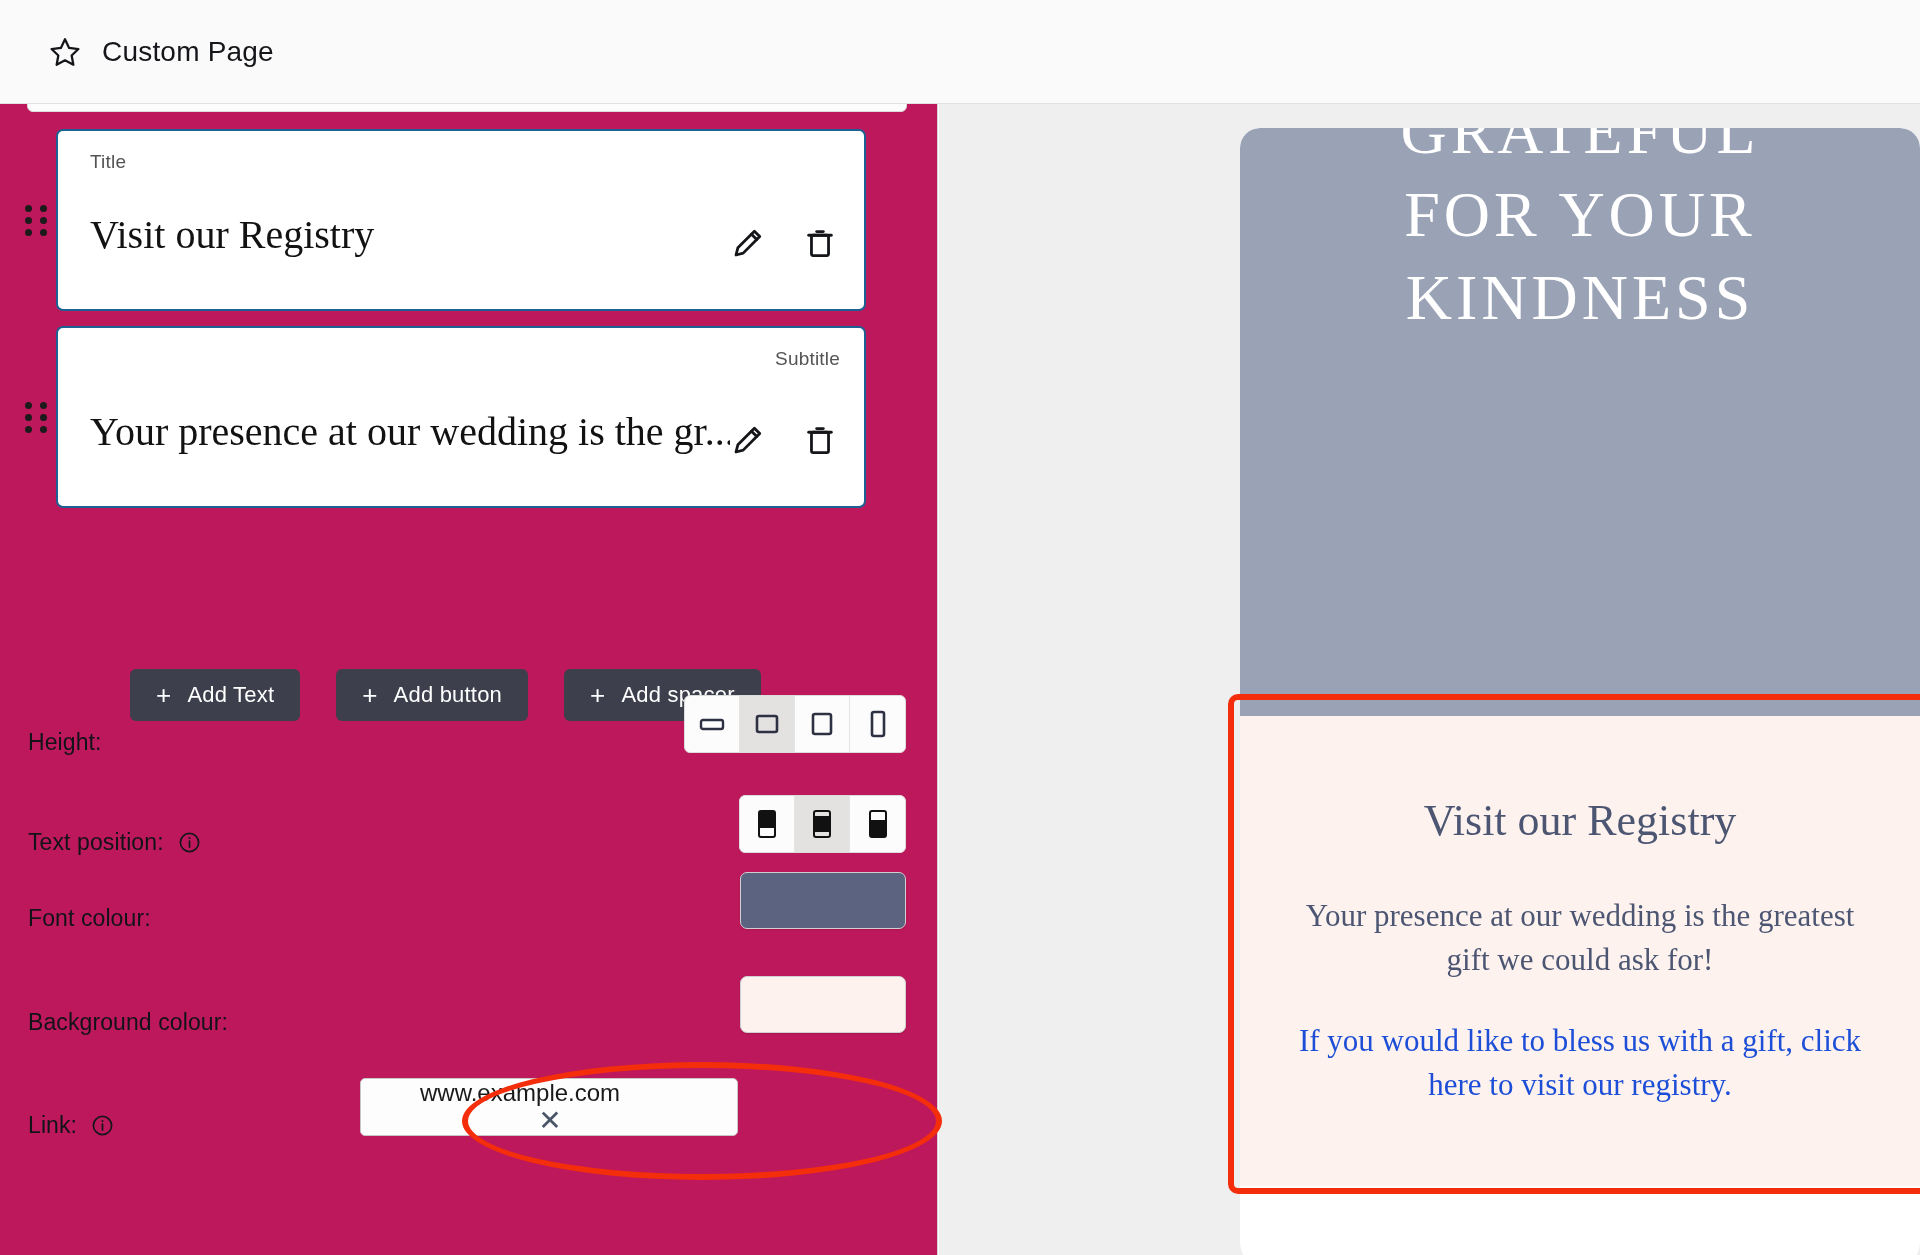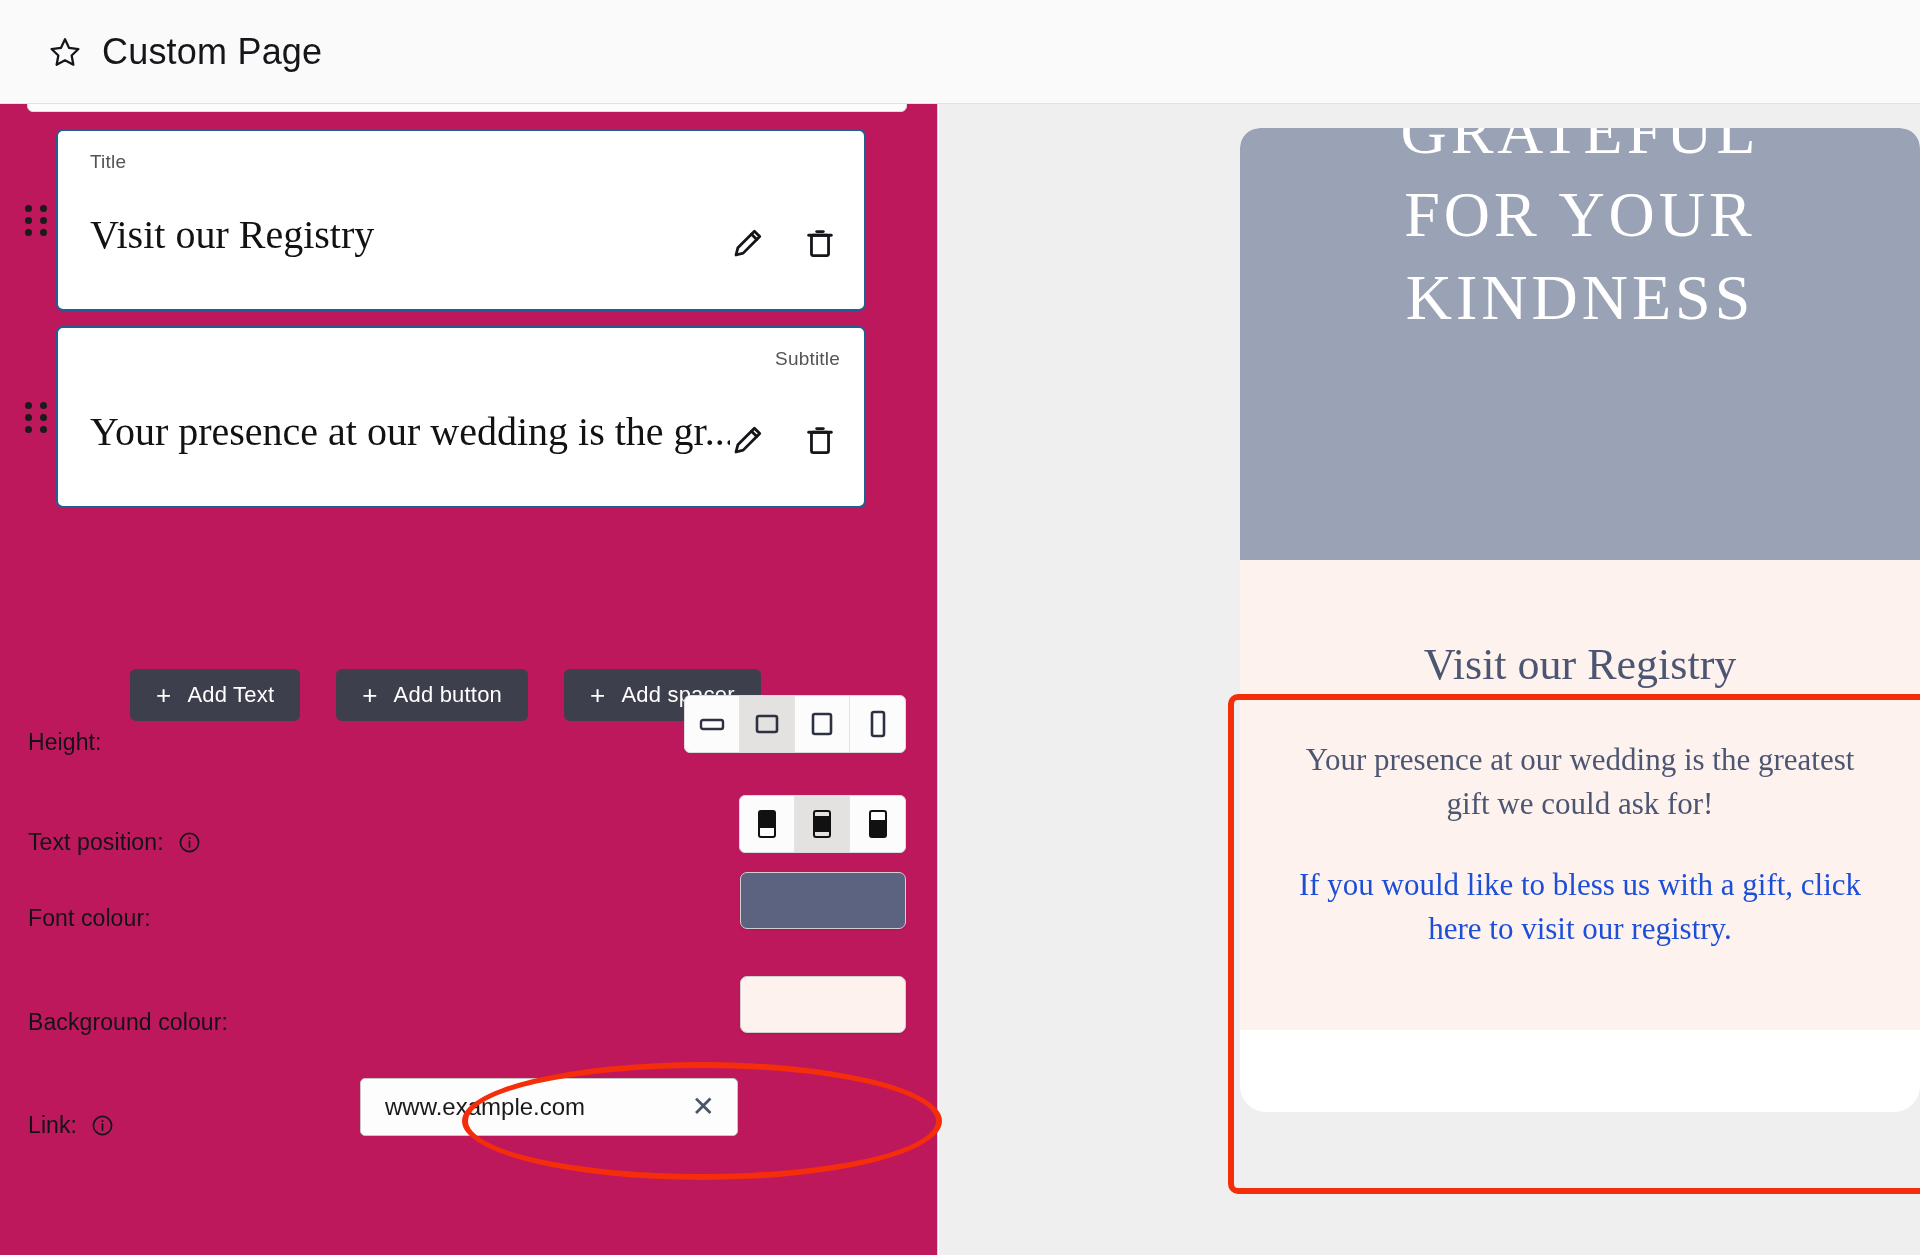--- a/index.html
+++ b/index.html
@@ -13,21 +13,21 @@
 
   
   .header {
     position: absolute; left: 0; top: 0; width: 1920px; height: 104px;
     background: #fafafa;
     border-bottom: 1px solid #e2e2e2;
     display: flex; align-items: center; padding-left: 48px;
   }
   .header .star { width: 34px; height: 34px; margin-right: 20px; flex: none; }
   .header-title {
-    font-size: 36px; color: #15161a; letter-spacing: .2px;
+    font-size: 28px; color: #15161a; letter-spacing: .2px;
     font-family: "Liberation Sans", sans-serif;
   }
 
   
   .editor-pane {
     position: absolute; left: 0; top: 104px;
     width: 938px; height: 1151px;
     background: #be185d;
     border-right: 1px solid #d6d4d2;
     overflow: hidden;
@@ -126,20 +126,21 @@
     border: 1px solid #cfcfcf; cursor: pointer;
     box-shadow: 0 1px 2px rgba(0,0,0,.12);
   }
 
   .link-field {
     position: absolute; right: 168px;
     width: 378px; height: 58px;
     background: #fdfdfd; border: 1px solid #c6c6c6; border-radius: 5px;
     display: flex; align-items: center; justify-content: space-between;
     padding: 0 22px 0 24px;
+    flex-direction: column;
   }
   .link-text {
     font-size: 24px; color: #1a1a1a; font-family: "Liberation Sans", sans-serif;
     background: none; border: 0; outline: none; width: 260px;
   }
   .clear-x { font-size: 28px; color: #4a5568; cursor: pointer; line-height: 1; }
 
   
   .annot-ellipse {
     position: absolute; left: 462px; top: 1062px;
@@ -147,21 +148,21 @@
     border: 6px solid #f42d0a; border-radius: 50%;
     pointer-events: none; z-index: 30;
   }
 
   
   .device {
     position: absolute; left: 1240px; top: 128px;
     width: 680px; border-radius: 20px; overflow: hidden;
   }
   .hero {
-    width: 680px; height: 432px;
+    width: 680px; height: 588px;
     background: #9aa2b5;
     border-top-left-radius: 20px; border-top-right-radius: 20px;
     display: flex; flex-direction: column; align-items: center;
     padding-top: 0;
   }
   .hero-line {
     font-family: "Liberation Serif", serif;
     color: #ffffff; font-size: 64px; letter-spacing: 4px;
     line-height: 1.3; text-align: center; font-weight: 400;
   }

